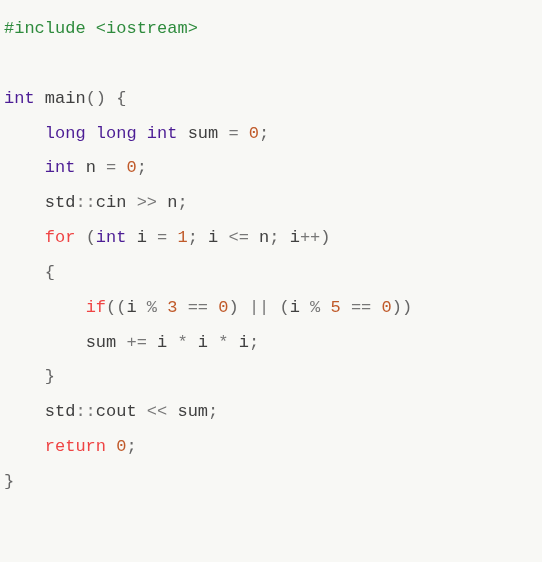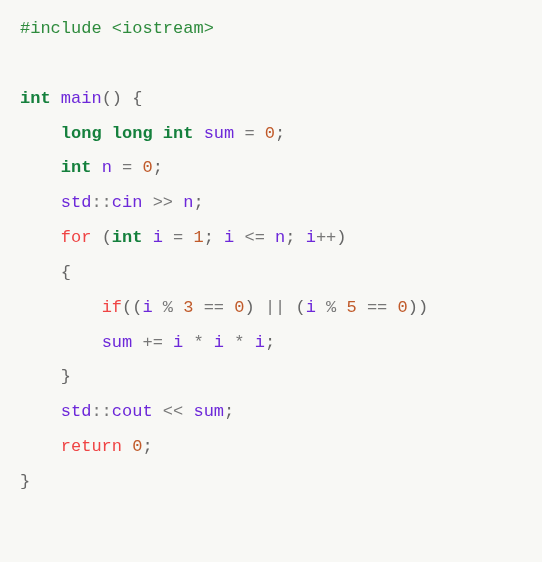--- a/index.html
+++ b/index.html
@@ -7,27 +7,27 @@
     padding: 0;
     background: #f8f8f5;
     font-family: "Consolas", "Courier New", monospace;
     font-size: 17px;
     line-height: 2.05;
     width: 542px;
     height: 562px;
     overflow: hidden;
   }
   .code {
-    padding: 12px 20px;
+    padding: 12px 4px;
     white-space: pre;
   }
   .preproc  { color: #2e8b3d; }
   .keyword  { color: #ef4444; }
-  .type     { color: #15803d; font-weight: bold; }
-  .ident    { color: #6d28d9; margin-top: 15px; }
+  .type     { color: #4c1d95; }
+  .ident    { color: #404040; margin-top: 15px; }
   .op       { color: #777777; }
   .punct    { color: #666666; }
   .num      { color: #c05a2a; }
   .plain    { color: #555555; }
 </style>
 </head>
 <body>
 
 <div class="code" id="code-root"><div><span></span><span class="preproc">#include </span><span class="preproc">&lt;iostream&gt;</span></div><div><span></span><span class="plain"> </span></div><div><span></span><span class="type">int</span><span class="plain"> </span><span class="ident">main</span><span class="punct">()</span><span class="plain"> </span><span class="punct">{</span></div><div><span>    </span><span class="type">long long int</span><span class="plain"> </span><span class="ident">sum</span><span class="plain"> </span><span class="op">=</span><span class="plain"> </span><span class="num">0</span><span class="punct">;</span></div><div><span>    </span><span class="type">int</span><span class="plain"> </span><span class="ident">n</span><span class="plain"> </span><span class="op">=</span><span class="plain"> </span><span class="num">0</span><span class="punct">;</span></div><div><span>    </span><span class="ident">std</span><span class="op">::</span><span class="ident">cin</span><span class="plain"> </span><span class="op">&gt;&gt;</span><span class="plain"> </span><span class="ident">n</span><span class="punct">;</span></div><div><span>    </span><span class="keyword">for</span><span class="plain"> </span><span class="punct">(</span><span class="type">int</span><span class="plain"> </span><span class="ident">i</span><span class="plain"> </span><span class="op">=</span><span class="plain"> </span><span class="num">1</span><span class="punct">;</span><span class="plain"> </span><span class="ident">i</span><span class="plain"> </span><span class="op">&lt;=</span><span class="plain"> </span><span class="ident">n</span><span class="punct">;</span><span class="plain"> </span><span class="ident">i</span><span class="op">++</span><span class="punct">)</span></div><div><span>    </span><span class="punct">{</span></div><div><span>        </span><span class="keyword">if</span><span class="punct">((</span><span class="ident">i</span><span class="plain"> </span><span class="op">%</span><span class="plain"> </span><span class="num">3</span><span class="plain"> </span><span class="op">==</span><span class="plain"> </span><span class="num">0</span><span class="punct">)</span><span class="plain"> </span><span class="op">||</span><span class="plain"> </span><span class="punct">(</span><span class="ident">i</span><span class="plain"> </span><span class="op">%</span><span class="plain"> </span><span class="num">5</span><span class="plain"> </span><span class="op">==</span><span class="plain"> </span><span class="num">0</span><span class="punct">))</span></div><div><span>        </span><span class="ident">sum</span><span class="plain"> </span><span class="op">+=</span><span class="plain"> </span><span class="ident">i</span><span class="plain"> </span><span class="op">*</span><span class="plain"> </span><span class="ident">i</span><span class="plain"> </span><span class="op">*</span><span class="plain"> </span><span class="ident">i</span><span class="punct">;</span></div><div><span>    </span><span class="punct">}</span></div><div><span>    </span><span class="ident">std</span><span class="op">::</span><span class="ident">cout</span><span class="plain"> </span><span class="op">&lt;&lt;</span><span class="plain"> </span><span class="ident">sum</span><span class="punct">;</span></div><div><span>    </span><span class="keyword">return</span><span class="plain"> </span><span class="num">0</span><span class="punct">;</span></div><div><span></span><span class="punct">}</span></div></div>
 

